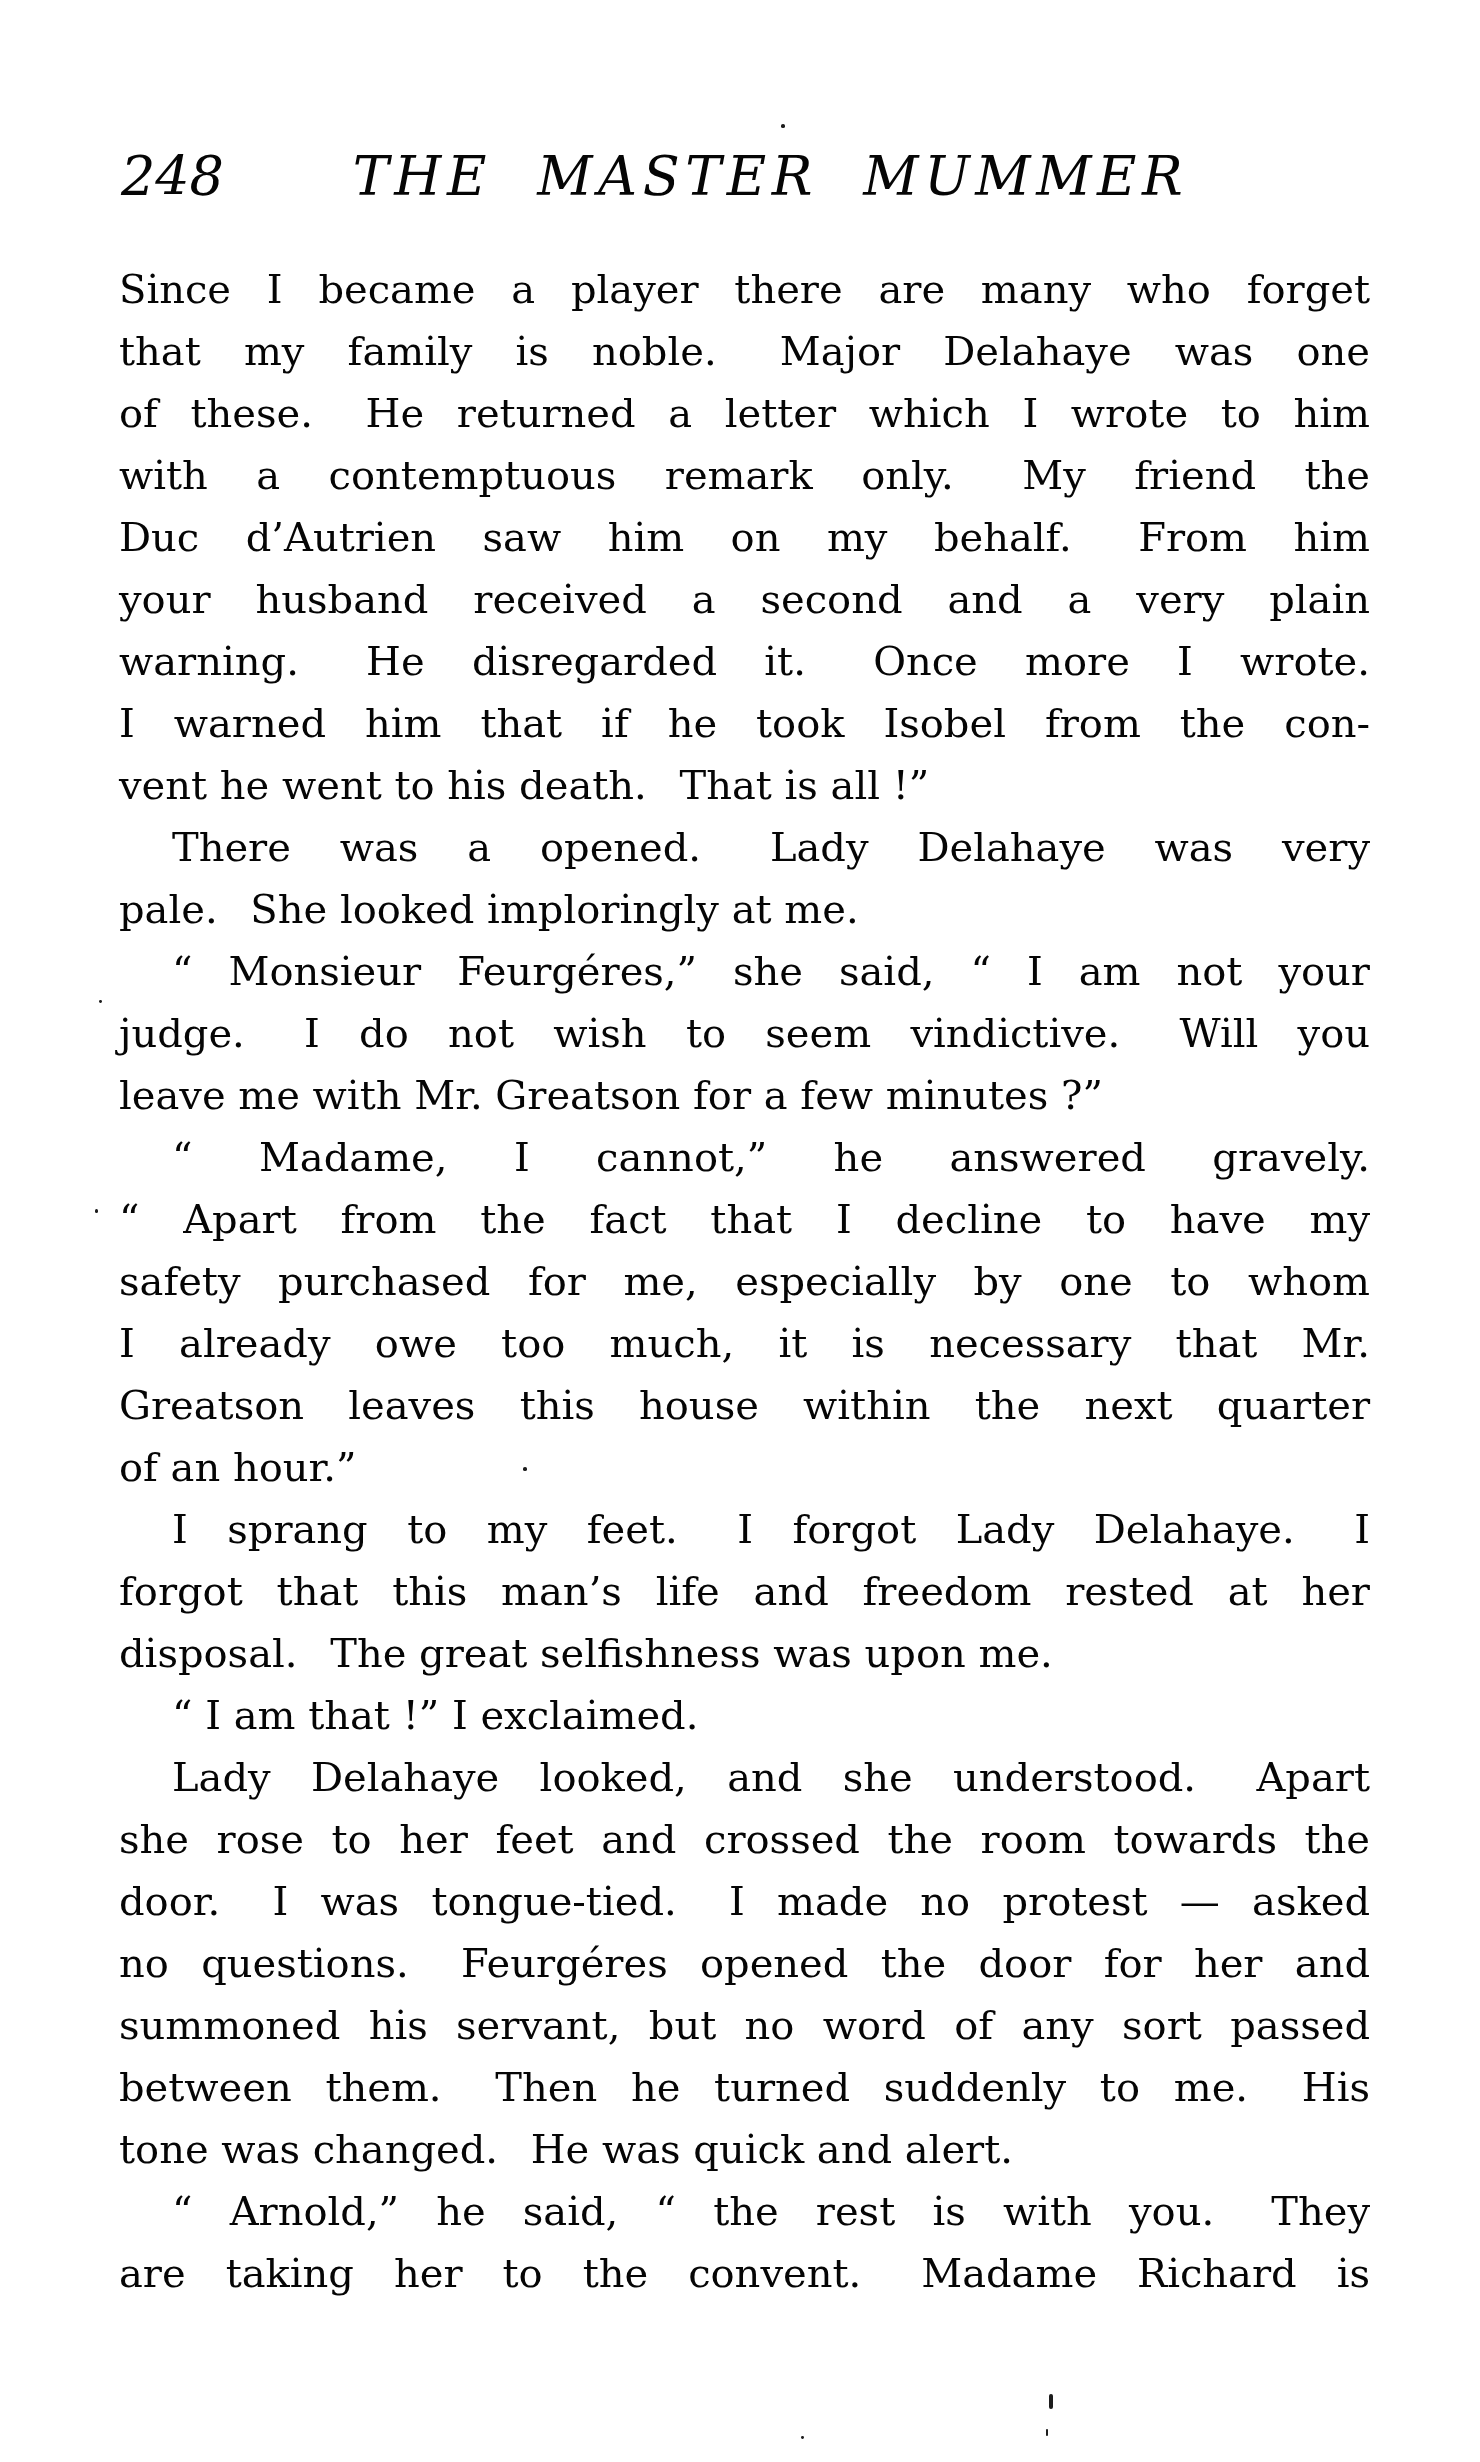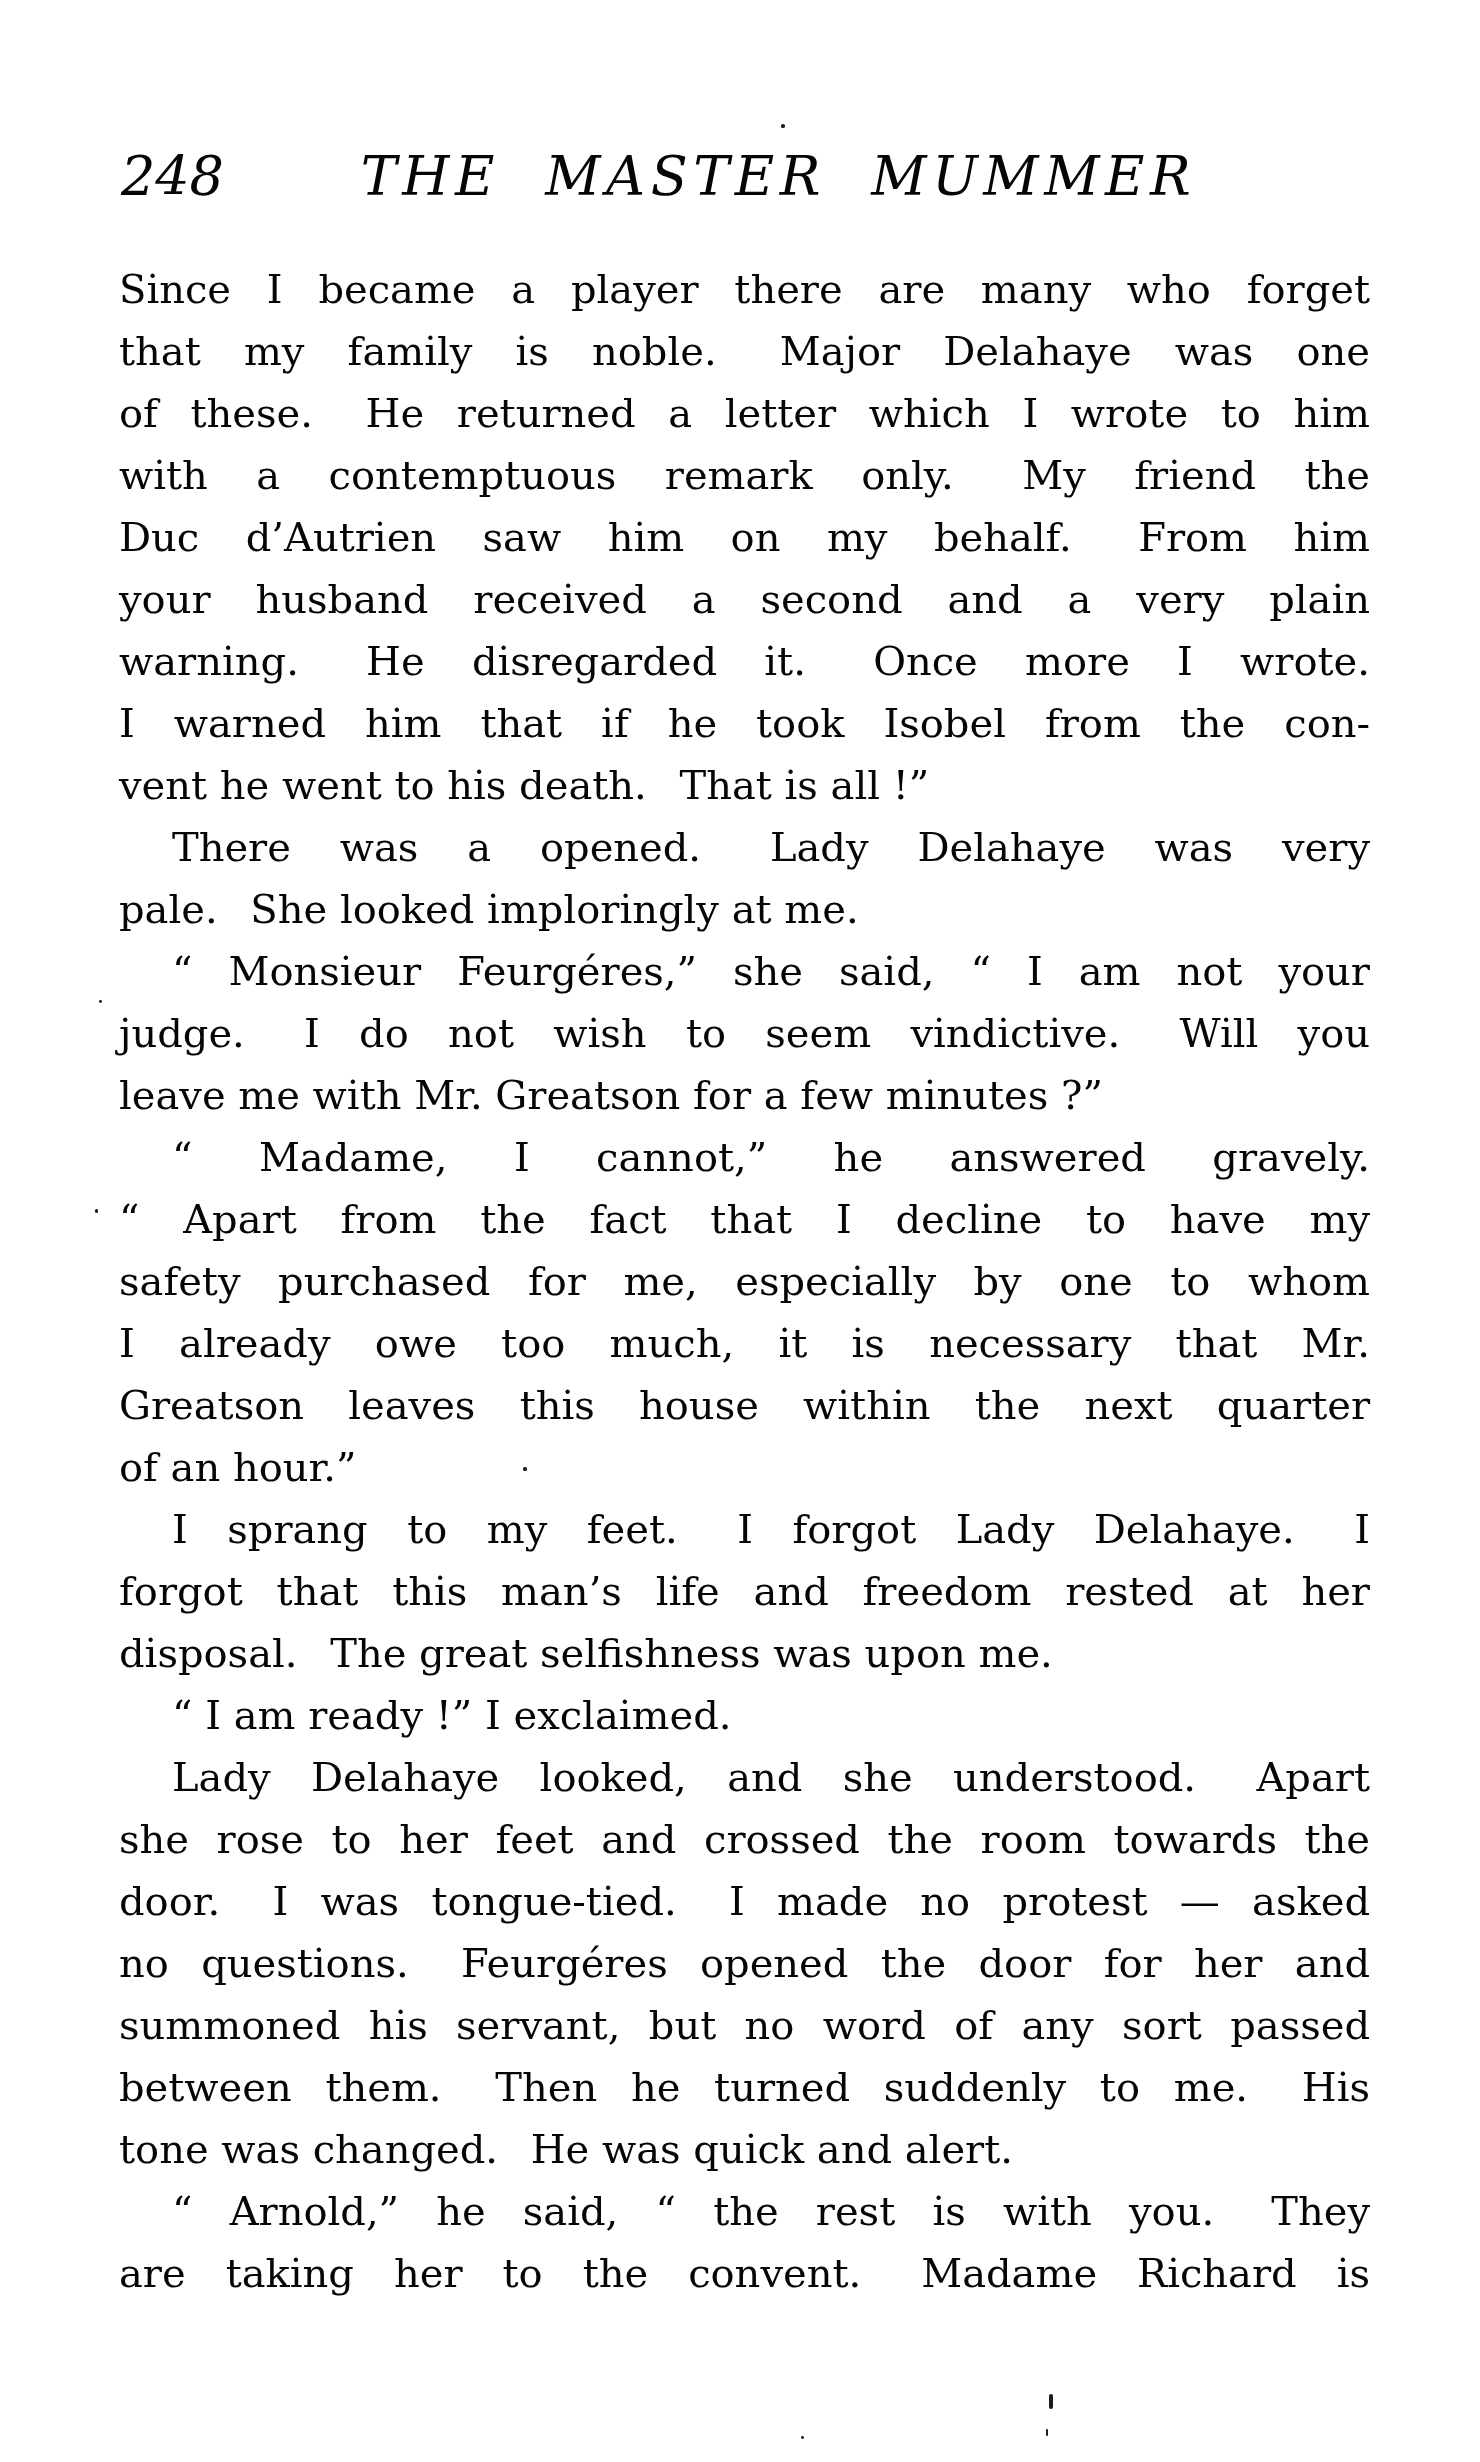--- a/index.html
+++ b/index.html
@@ -25,21 +25,21 @@
     left: 1.9px;
     top: 3.7px;
     font-size: 54px;
     line-height: 1;
   }
   .running-title {
     position: absolute;
     left: 50%;
     top: 3.7px;
     transform: translateX(-50%);
-    margin-left: 34px;
+    margin-left: 26px;
     font-size: 54px;
     line-height: 1;
     letter-spacing: 5.6px;
     word-spacing: 22.4px;
     white-space: nowrap;
   }
   .bodytext {
     position: absolute;
     top: 258px;
     left: 119px;
@@ -83,21 +83,21 @@
       <div class="line">leave me with Mr. Greatson for a few minutes ?”</div>
       <div class="line j in">“ Madame, I cannot,” he answered gravely.</div>
       <div class="line j">“ Apart from the fact that I decline to have my</div>
       <div class="line j">safety purchased for me, especially by one to whom</div>
       <div class="line j">I already owe too much, it is necessary that Mr.</div>
       <div class="line j">Greatson leaves this house within the next quarter</div>
       <div class="line">of an hour.”</div>
       <div class="line j in">I sprang to my feet.  I forgot Lady Delahaye.  I</div>
       <div class="line j">forgot that this man’s life and freedom rested at her</div>
       <div class="line">disposal.  The great selfishness was upon me.</div>
-      <div class="line in">“ I am ready !” I exclaimed.</div>
+      <div class="line in">“ I am that !” I exclaimed.</div>
       <div class="line j in">Lady Delahaye looked, and she understood.  Apart</div>
       <div class="line j">she rose to her feet and crossed the room towards the</div>
       <div class="line j">door.  I was tongue-tied.  I made no protest — asked</div>
       <div class="line j">no questions.  Feurgéres opened the door for her and</div>
       <div class="line j">summoned his servant, but no word of any sort passed</div>
       <div class="line j">between them.  Then he turned suddenly to me.  His</div>
       <div class="line">tone was changed.  He was quick and alert.</div>
       <div class="line j in">“ Arnold,” he said, “ the rest is with you.  They</div>
       <div class="line j">are taking her to the convent.  Madame Richard is</div>
     </div>

